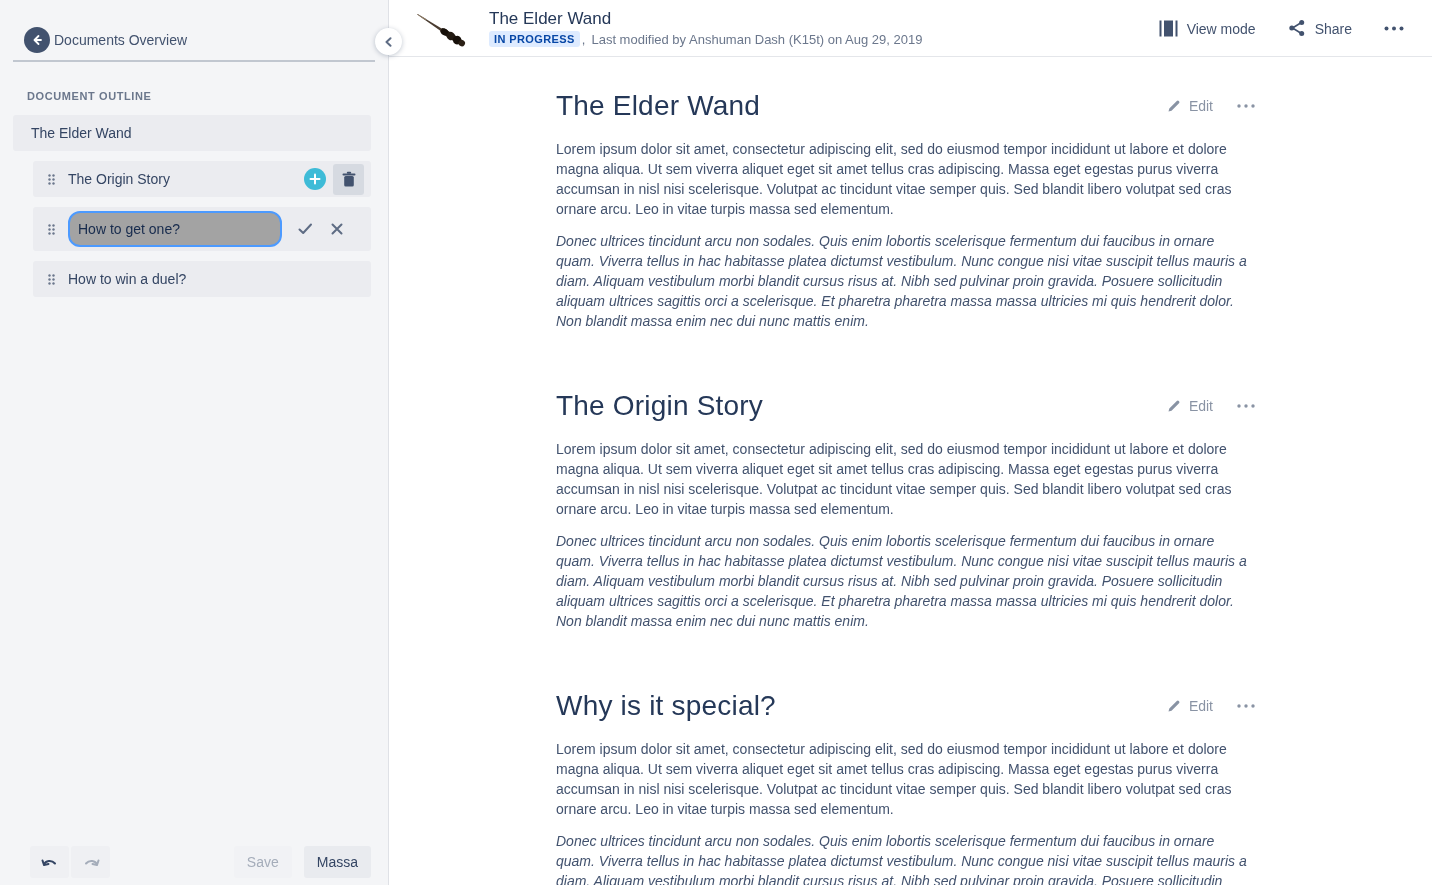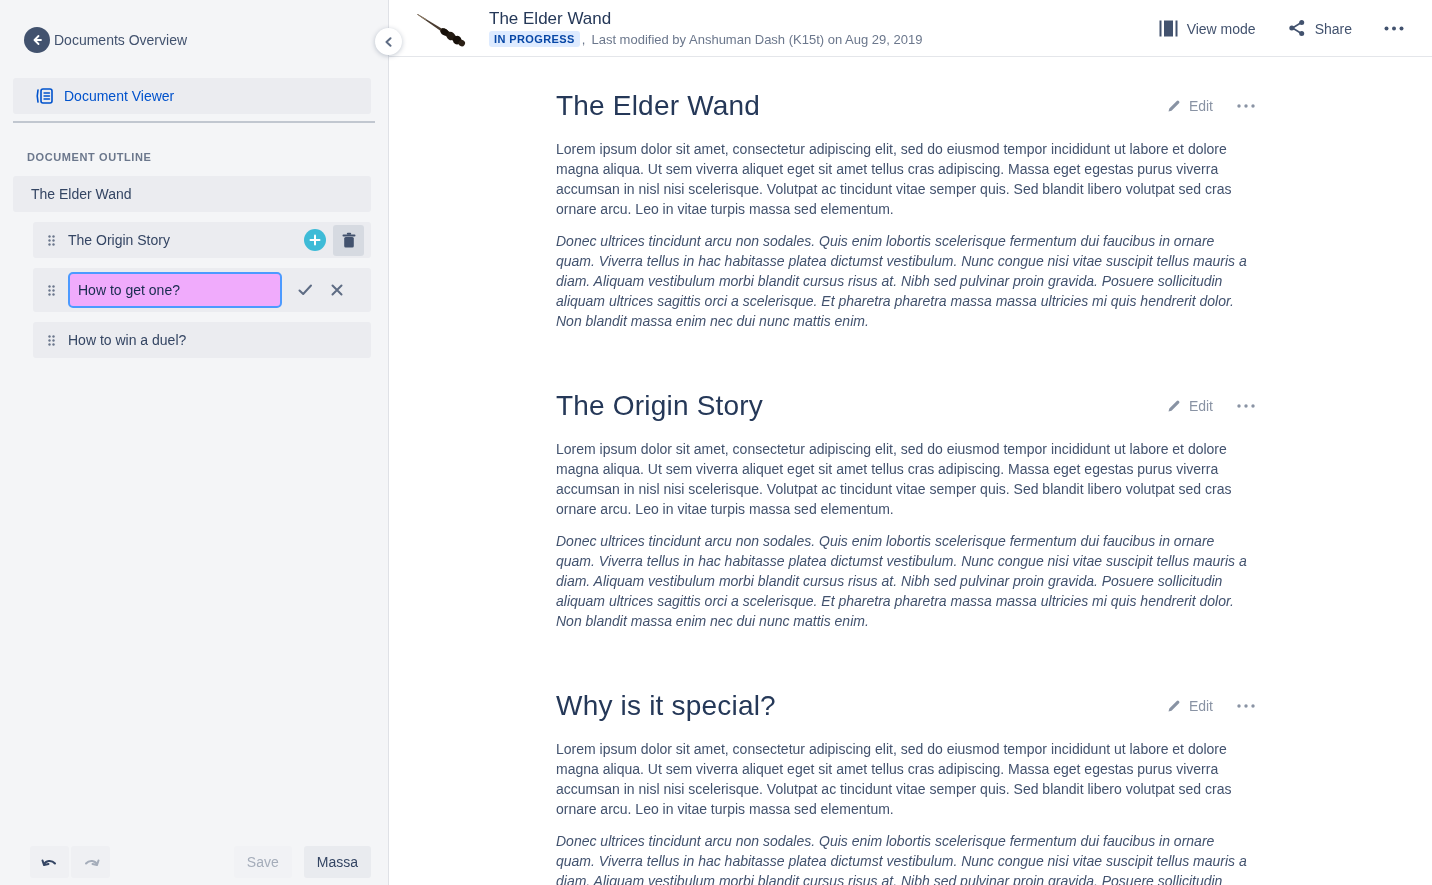--- a/index.html
+++ b/index.html
@@ -75,22 +75,22 @@
     display: flex; align-items: center; justify-content: center;
   }
   .outline-edit-row {
     margin: 10px 17px 0 33px; height: 44px;
     background: #EBECF0; border-radius: 3px;
     display: flex; align-items: center;
     padding: 0 7px 0 13px;
   }
   .outline-input {
     margin-left: 11px; width: 214px; height: 36px;
-    border: 2px solid #4C9AFF; border-radius: 5px;
-    background: #f0abfc; padding: 0 8px;
+    border: 2px solid #4C9AFF; border-radius: 12px;
+    background: #a3a3a3; padding: 0 8px;
     font-family: "Liberation Sans", sans-serif;
     font-size: 14px; color: #172B4D; outline: none;
   }
   .icon-btn-plain {
     background: none; border: none; cursor: pointer; padding: 2px;
     display: flex; align-items: center; justify-content: center;
   }
   .confirm-btn { margin-left: 14px; }
   .reject-btn { margin-left: 14px; }
 
@@ -188,32 +188,20 @@
       <span style="display:flex">
         <svg width="14" height="14" viewBox="0 0 14 14">
             <path d="M8.5 3 L4.5 7 L8.5 11" stroke="#FFFFFF" stroke-width="1.8" fill="none" stroke-linecap="round" stroke-linejoin="round"></path>
             <line x1="4.8" y1="7" x2="11" y2="7" stroke="#FFFFFF" stroke-width="1.8" stroke-linecap="round"></line>
           </svg>
       </span>
     </button>
     <span class="back-label">Documents Overview</span>
   </div>
 
-  <div class="nav-row">
-    <span style="display:flex">
-      <svg width="20" height="20" viewBox="0 0 20 20">
-        <path d="M3 4 q-1.5 6 0 12" stroke="#0052CC" stroke-width="1.6" fill="none" stroke-linecap="round"></path>
-        <rect x="6" y="3" width="11" height="14" rx="2" fill="none" stroke="#0052CC" stroke-width="1.6"></rect>
-        <line x1="9" y1="7" x2="14.5" y2="7" stroke="#0052CC" stroke-width="1.4" stroke-linecap="round"></line>
-        <line x1="9" y1="10" x2="14.5" y2="10" stroke="#0052CC" stroke-width="1.4" stroke-linecap="round"></line>
-        <line x1="9" y1="13" x2="14.5" y2="13" stroke="#0052CC" stroke-width="1.4" stroke-linecap="round"></line>
-      </svg>
-    </span>
-    <span class="nav-label">Document Viewer</span>
-  </div>
 
   <div class="nav-divider"></div>
 
   <div class="outline-label">DOCUMENT OUTLINE</div>
 
   <div class="outline-root">
     <span>The Elder Wand</span>
   </div>
 
   <div class="outline-row">

